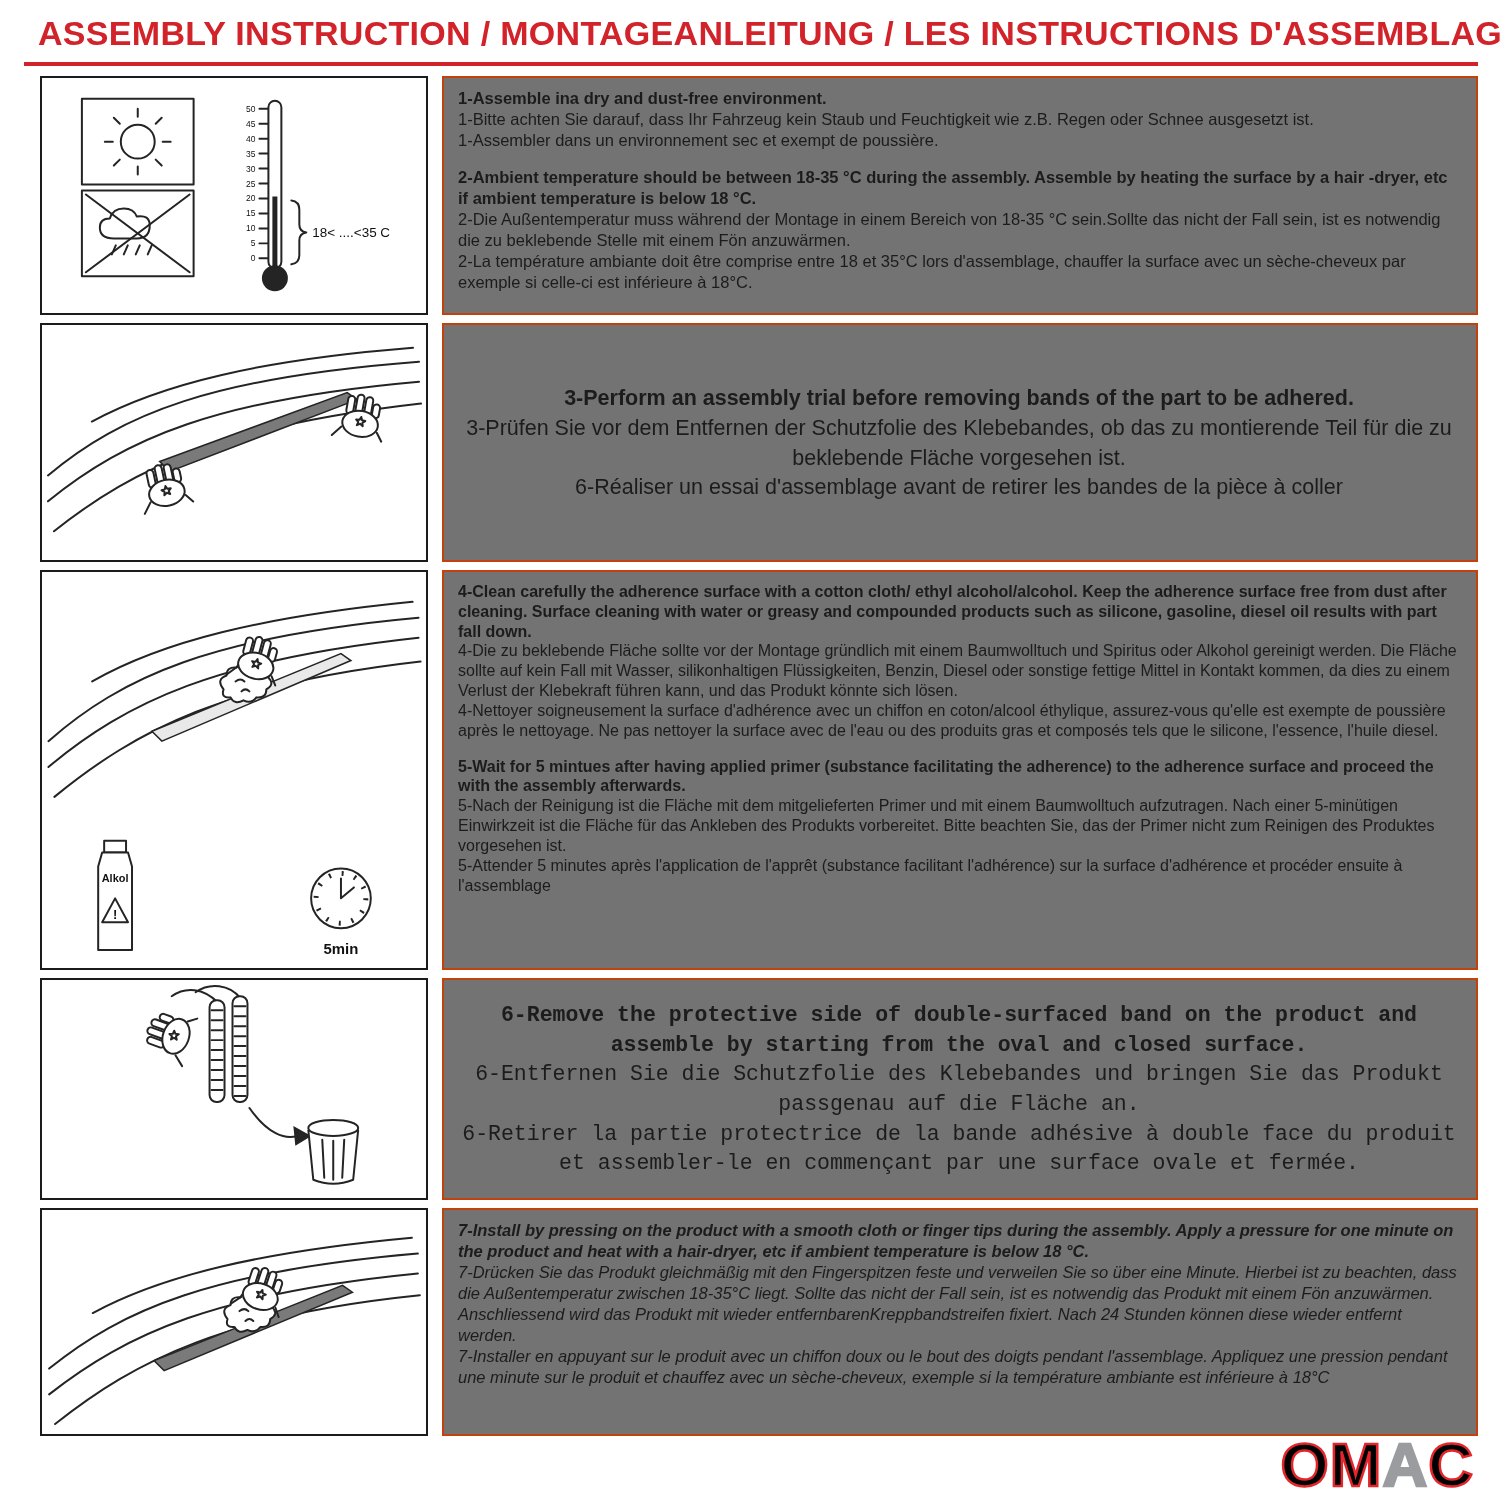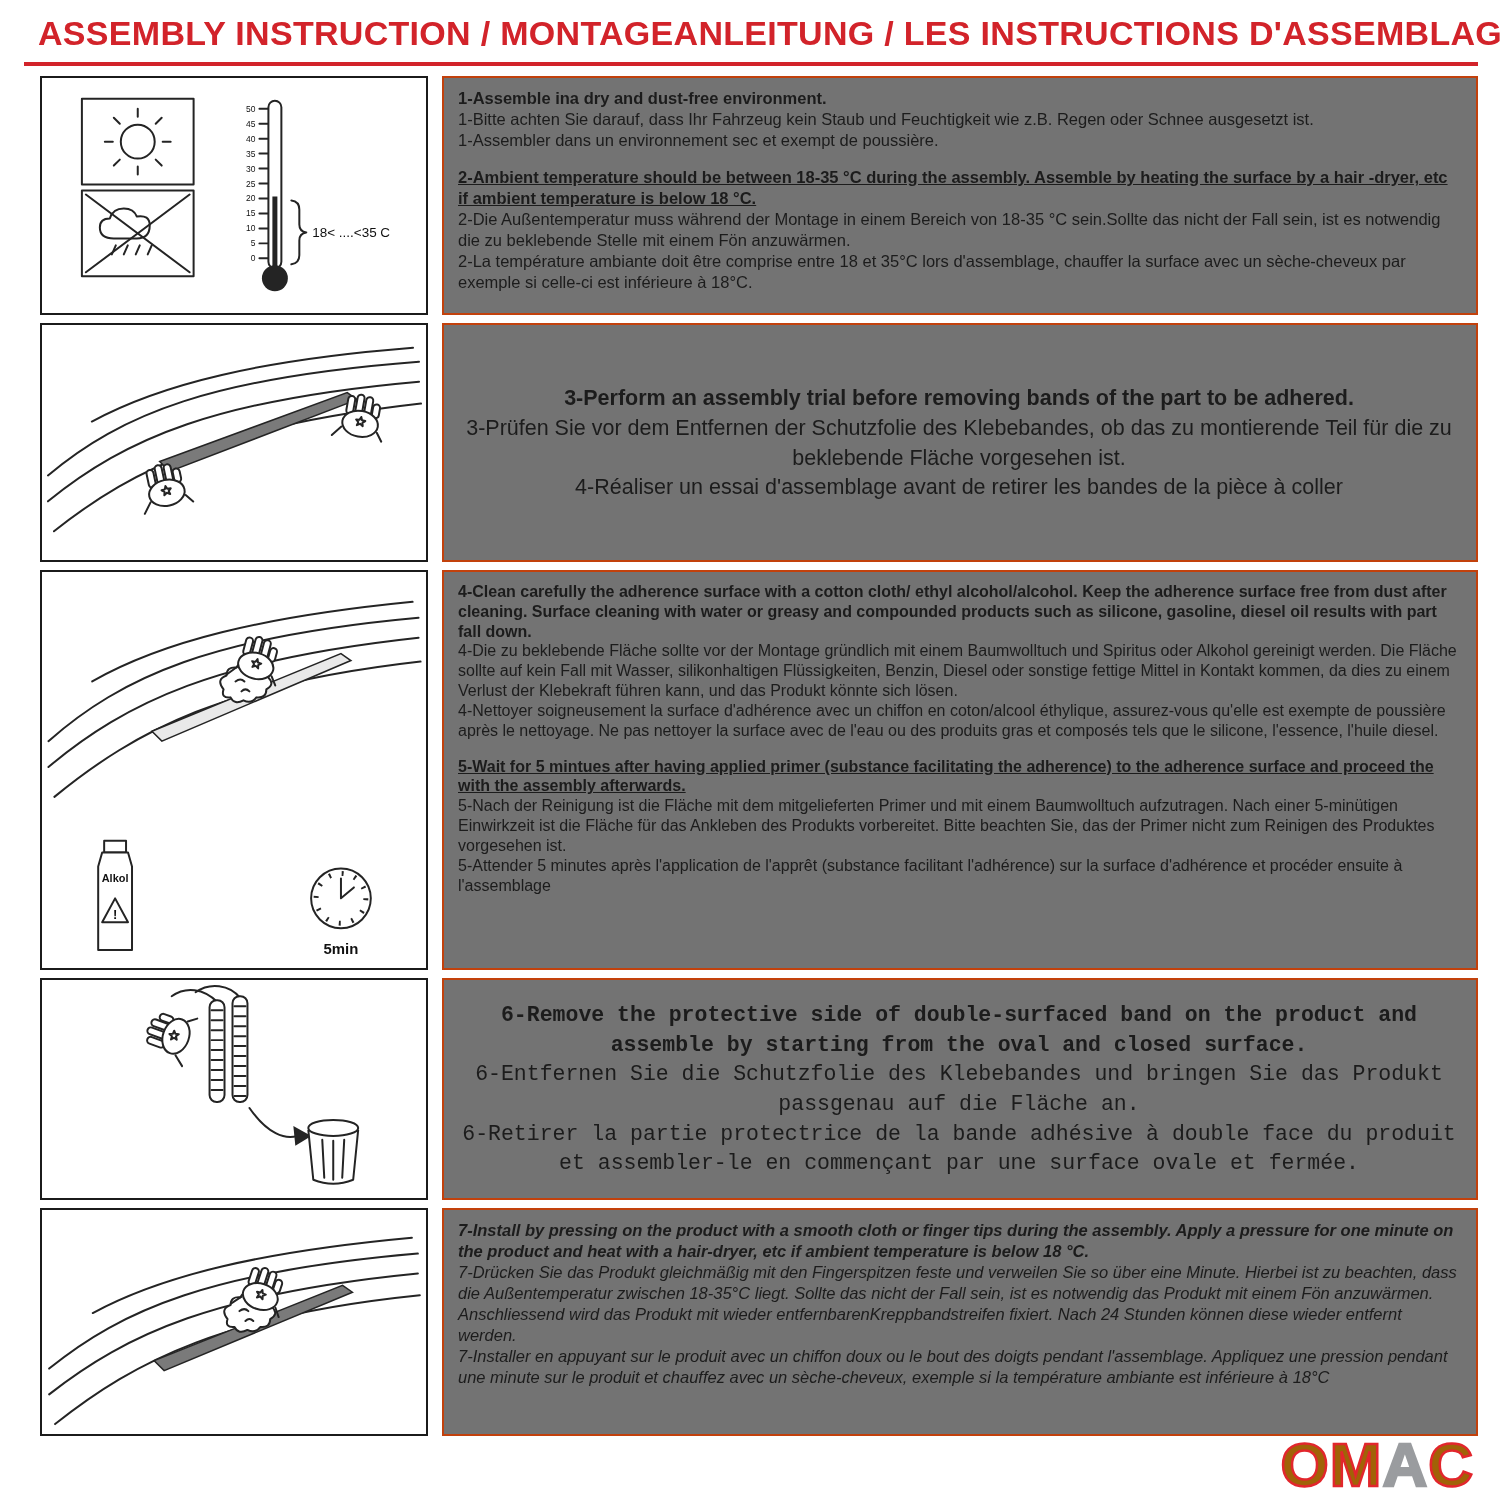--- a/index.html
+++ b/index.html
@@ -38,28 +38,28 @@
     flex: 1; height: 100%;
     border: 2px solid #c2410c; background: #737373;
     padding: 10px 16px 8px 14px;
     overflow: hidden;
   }
   .t-std p { font-size: 16.5px; line-height: 1.27; }
   .t-dense p { font-size: 16px; line-height: 1.24; }
   .t-big { display: flex; flex-direction: column; justify-content: center; text-align: center; }
   .t-big p { font-size: 21.5px; line-height: 1.38; }
   p.b { font-weight: bold; }
-  p.gap { margin-top: 16px; text-decoration: underline; }
+  p.gap { margin-top: 16px; }
 
   .logo {
     position: absolute; right: 26px; bottom: 4px;
     font-size: 62px; font-weight: bold; line-height: 1; letter-spacing: 1px;
     -webkit-text-stroke: 2.5px;
   }
-  .logo .red  { color: #a16207; -webkit-text-stroke-color: #e2262c; }
+  .logo .red  { color: #000000; -webkit-text-stroke-color: #e2262c; }
   .logo .gray { color: #9a9c9f; -webkit-text-stroke-color: #9a9c9f; }
 
   
   .ln  { fill: none; stroke: #242424; stroke-width: 2; stroke-linecap: round; stroke-linejoin: round; }
   .lnf { fill: #ffffff; stroke: #242424; stroke-width: 2; stroke-linejoin: round; }
   .fill-dark { fill: #7a7a7a; stroke: #242424; stroke-width: 1.5; }
   .fill-lite { fill: #e9e9e9; stroke: #242424; stroke-width: 1.5; }
   .svgtext { font-family: "Liberation Sans", sans-serif; fill: #111; }
 </style>
 </head>
@@ -147,21 +147,21 @@
           <polygon points="118,136 306,67 316,74 128,146" class="fill-dark"></polygon>
           <g>
             <use href="#hand-shape" transform="translate(122,162) rotate(-12)"></use>
             <use href="#hand-shape" transform="translate(318,92) rotate(10)"></use>
           </g>
         </svg>
       </div>
       <div class="textbox t-big">
         <p class="b">3-Perform an assembly trial before removing bands of the part to be adhered.</p>
         <p>3-Prüfen Sie vor dem Entfernen der Schutzfolie des Klebebandes, ob das zu montierende Teil für die zu beklebende Fläche vorgesehen ist.</p>
-        <p>4-Réaliser un essai d'assemblage avant de retirer les bandes de la pièce à coller</p>
+        <p>6-Réaliser un essai d'assemblage avant de retirer les bandes de la pièce à coller</p>
       </div>
     </section>
 
     <section class="row h-3">
       <div class="imgbox">
         <svg viewBox="0 0 385 398" preserveAspectRatio="xMidYMid meet">
           <g class="ln">
             <path d="M 6 170 C 80 105 170 65 378 46"></path>
             <path d="M 6 196 C 85 130 175 88 378 66"></path>
             <path d="M 12 226 C 95 158 185 112 380 90"></path>

